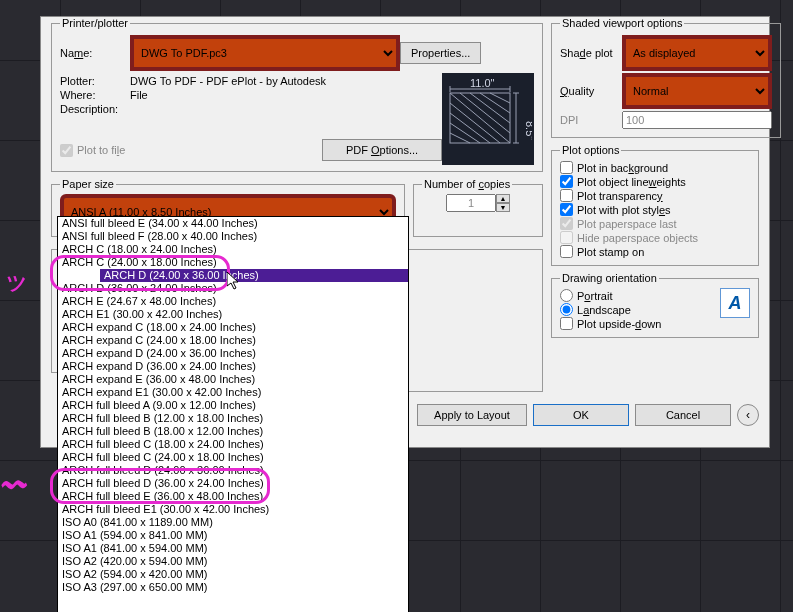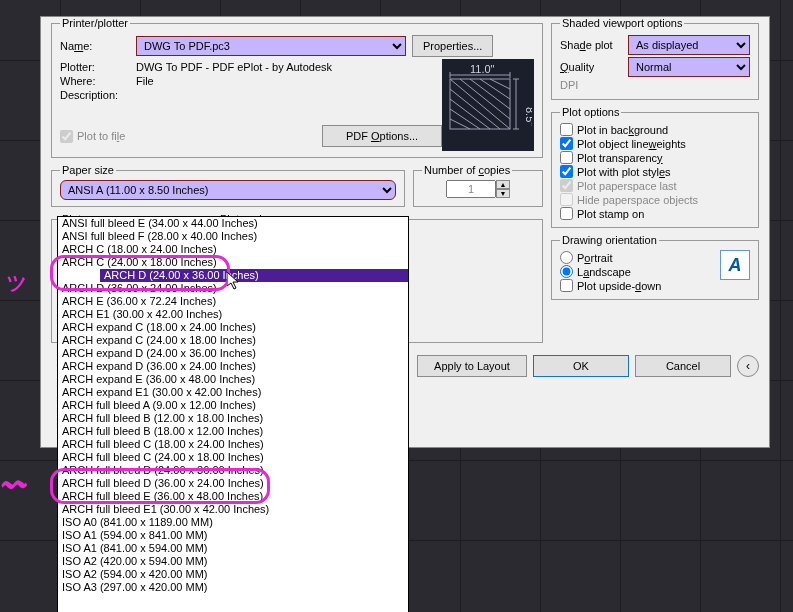--- a/index.html
+++ b/index.html
@@ -7,24 +7,24 @@
   .bg-grid { position: absolute; inset: 0;
     background-image: linear-gradient(#1c1c22 1px, transparent 1px),
                       linear-gradient(90deg, #1c1c22 1px, transparent 1px);
     background-size: 80px 80px; background-position: -20px -20px;
   }
   .dialog { position: absolute; left: 40px; top: 16px; width: 730px; height: 432px;
     background: #f0f0f0; border: 1px solid #888; padding: 0px 10px 10px;
   }
   fieldset { border: 1px solid #999; padding: 4px 8px 6px; margin: 0 0 6px 0; }
   legend { font-size: 11px; padding: 0 2px; }
-  .row { display: flex; align-items: center; margin: 2px 0; gap: 6px; }
+  .row { display: flex; align-items: center; margin: 2px 0; }
   .lbl { width: 70px; text-align: left; color: #000; }
   .lbl u { text-decoration: underline; }
-  select, input[type=text] { background: #c4b5fd; border: 1px solid #7f1d1d; padding: 1px 3px; height: 20px; }
+  select, input[type=text] { background: #c2410c; border: 4px solid #7f1d1d; padding: 1px 3px; height: 36px; }
   select.wide { width: 270px; }
   button.btn { background: #e1e1e1; border: 1px solid #8b8b8b; padding: 2px 10px; height: 22px; font-size: 11px; }
   .main-cols { display: flex; gap: 8px; }
   .right-col { width: 208px; }
   .plotter-preview { width: 92px; height: 92px; background: #1a1f2b; display: flex; align-items: center; justify-content: center; }
   .plotter-preview svg { }
   .chk-row { display: flex; align-items: center; gap: 4px; margin: 1px 0; }
   .chk-row input { margin: 0; }
   .chk-row label { font-size: 11px; }
   .chk-row.dis label { color: #888; }
@@ -185,20 +185,21 @@
         <div class="row">
             <span style="width:62px;">Sha<u>d</u>e plot</span>
           <select style="flex:1;"><option>As displayed</option></select>
           </div>
         <div class="row">
             <span style="width:62px;"><u>Q</u>uality</span>
           <select style="flex:1;"><option>Normal</option></select>
           </div>
         <div class="row">
             <span style="width:62px;" class="disabled-txt">DPI</span>
+          <input style="flex: 1 1 0%;" class="disabled-txt" readonly="" value="100">
           </div>
       </fieldset>
 
       <fieldset>
         <legend>Plot options</legend>
         <div class="chk-row">
             <input type="checkbox" style="">
             <label>Plot in bac<u>k</u>ground</label>
           </div>
         <div class="chk-row">
@@ -258,21 +259,21 @@
   </div>
 </div>
 
 <div class="paper-dropdown">
     <div class="item">ANSI full bleed E (34.00 x 44.00 Inches)</div>
     <div class="item">ANSI full bleed F (28.00 x 40.00 Inches)</div>
     <div class="item">ARCH C (18.00 x 24.00 Inches)</div>
     <div class="item">ARCH C (24.00 x 18.00 Inches)</div>
     <div class="item selected">ARCH D (24.00 x 36.00 Inches)</div>
     <div class="item">ARCH D (36.00 x 24.00 Inches)</div>
-    <div class="item">ARCH E (36.00 x 72.24 Inches)</div>
+    <div class="item">ARCH E (24.67 x 48.00 Inches)</div>
     <div class="item">ARCH E1 (30.00 x 42.00 Inches)</div>
     <div class="item">ARCH expand C (18.00 x 24.00 Inches)</div>
     <div class="item">ARCH expand C (24.00 x 18.00 Inches)</div>
     <div class="item">ARCH expand D (24.00 x 36.00 Inches)</div>
     <div class="item">ARCH expand D (36.00 x 24.00 Inches)</div>
     <div class="item">ARCH expand E (36.00 x 48.00 Inches)</div>
     <div class="item">ARCH expand E1 (30.00 x 42.00 Inches)</div>
     <div class="item">ARCH full bleed A (9.00 x 12.00 Inches)</div>
     <div class="item">ARCH full bleed B (12.00 x 18.00 Inches)</div>
     <div class="item">ARCH full bleed B (18.00 x 12.00 Inches)</div>
@@ -280,21 +281,21 @@
     <div class="item">ARCH full bleed C (24.00 x 18.00 Inches)</div>
     <div class="item">ARCH full bleed D (24.00 x 36.00 Inches)</div>
     <div class="item">ARCH full bleed D (36.00 x 24.00 Inches)</div>
     <div class="item">ARCH full bleed E (36.00 x 48.00 Inches)</div>
     <div class="item">ARCH full bleed E1 (30.00 x 42.00 Inches)</div>
     <div class="item">ISO A0 (841.00 x 1189.00 MM)</div>
     <div class="item">ISO A1 (594.00 x 841.00 MM)</div>
     <div class="item">ISO A1 (841.00 x 594.00 MM)</div>
     <div class="item">ISO A2 (420.00 x 594.00 MM)</div>
     <div class="item">ISO A2 (594.00 x 420.00 MM)</div>
-    <div class="item">ISO A3 (297.00 x 420.00 MM)</div>
+    <div class="item">ISO A3 (297.00 x 650.00 MM)</div>
   </div>
 
 <div class="marker marker1"></div>
 <div class="marker marker2"></div>
 <div class="squig squig1">ツ</div>
 <div class="squig squig2">〰</div>
 
 <svg class="cursor" style="left:227px;top:272px;" width="16" height="20">
   <polygon points="0,0 0,14 4,11 7,17 9,16 6,10 11,10" fill="#fff" stroke="#000" stroke-width="1"></polygon>
 </svg>

